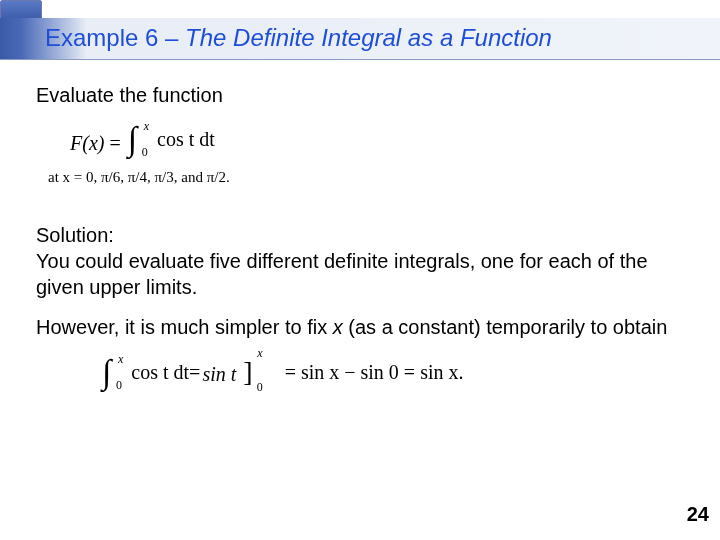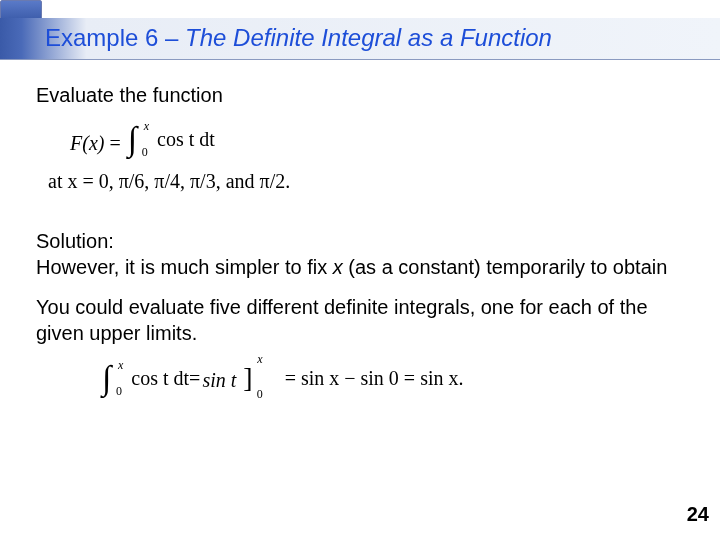--- a/index.html
+++ b/index.html
@@ -56,21 +56,21 @@
       font-size: 20px;
     }
     .formula1 .serif-italic { font-style: italic; }
     .int-row { display: inline-flex; align-items: center; }
     .int-sym { position: relative; font-size: 34px; line-height: 1; margin: 0 2px; }
     .int-upper { position: absolute; top: -2px; left: 16px; font-size: 12px; font-style: italic; }
     .int-lower { position: absolute; bottom: -2px; left: 14px; font-size: 12px; }
     .at-line {
       margin: 8px 0 20px 12px;
       font-family: 'Times New Roman', Times, serif;
-      font-size: 20px;
+      font-size: 15px;
     }
     .solution-label { margin-top: 34px; }
     .para { margin-bottom: 14px; }
     .formula2 {
       margin: 14px 0 0 64px;
       font-family: 'Times New Roman', Times, serif;
       font-size: 20px;
       display: flex;
       align-items: center;
     }
@@ -102,24 +102,24 @@
   <div class="formula1">
     <span class="serif-italic">F(x)</span><span> = </span><span class="int-row">
         <span class="int-sym">∫<span class="int-upper">x</span><span class="int-lower">0</span></span>
         <span style="margin-left:18px"> cos t dt</span>
       </span>
   </div>
 
   <div class="at-line">at x = 0, π/6, π/4, π/3, and π/2.</div>
 
   <div class="solution-label">Solution:</div>
+  <div class="para">You could evaluate five different definite integrals, one for each of the given upper limits.</div>
   <div class="para">
     <span>However, it is much simpler to fix </span><span style="font-style:italic">x</span><span> (as a constant) temporarily to obtain</span>
   </div>
-  <div class="para">You could evaluate five different definite integrals, one for each of the given upper limits.</div>
 
   <div class="formula2">
     <span class="int-sym">∫<span class="int-upper">x</span><span class="int-lower">0</span></span>
     <span style="margin-left:18px">cos t dt</span>
     <span> = </span>
     <span class="bracket-group">
       <span class="ital">sin t</span>
       <span style="font-size:28px; margin-left:2px;">]</span>
       <span class="bracket-upper">x</span>
       <span class="bracket-lower">0</span>

